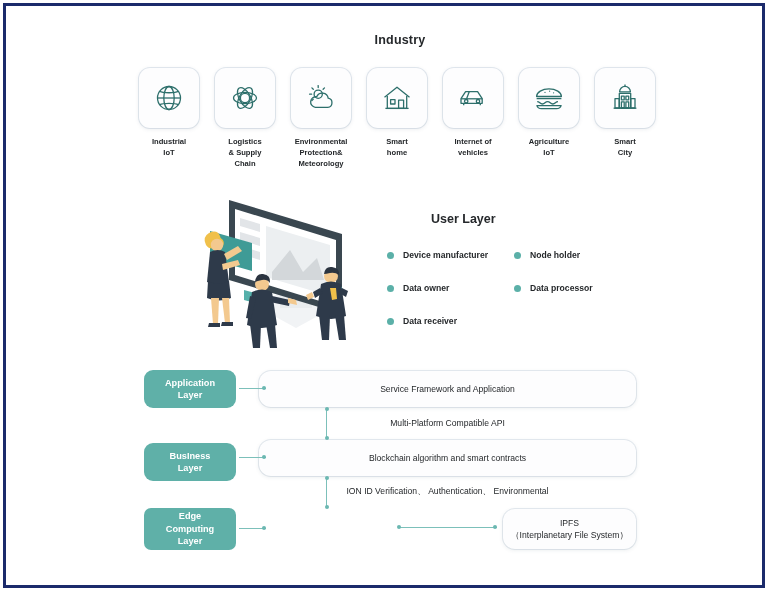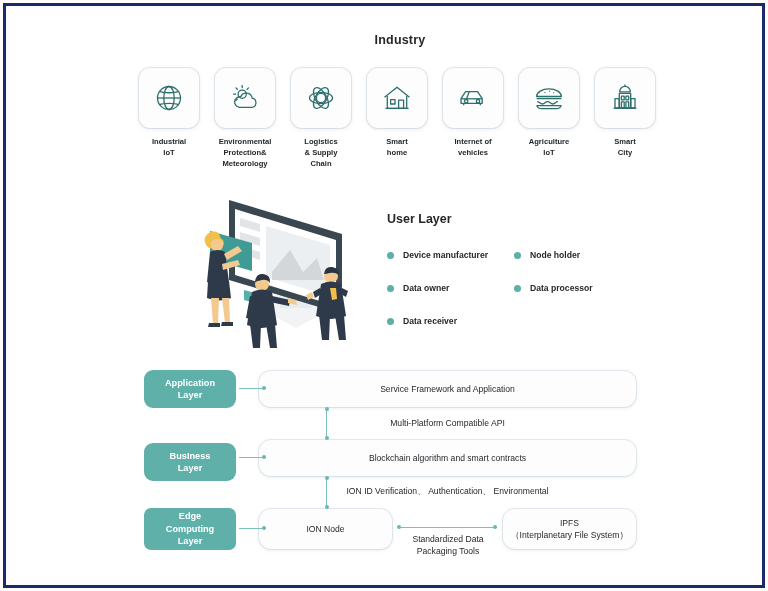--- a/index.html
+++ b/index.html
@@ -79,20 +79,21 @@
   
   .user-layer {
     position: absolute;
     left: 381px; top: 206px;
     width: 260px;
   }
   .user-title {
     font-size: 12.5px;
     font-weight: bold;
     color: #25282b;
+    margin-left: 44px;
   }
   .user-grid {
     margin-top: 24px;
     position: relative;
     height: 88px;
   }
   .u-item {
     position: absolute;
     display: flex;
     align-items: center;
@@ -224,47 +225,47 @@
           <path d="M7.6 10.3 C11 12.2 23 12.2 26.4 10.3"></path>
           <path d="M7.6 23.7 C11 21.8 23 21.8 26.4 23.7"></path>
         </svg>
       </div>
       <div class="ind-label">Industrial
 IoT</div>
     </div>
 
     <div class="ind-item">
       <div class="ind-card">
+        <svg width="34" height="34" viewBox="0 0 34 34" fill="none" stroke="#2d6f6b" stroke-width="1.3">
+          <circle cx="17" cy="17" r="4.6"></circle>
+          <ellipse cx="17" cy="17" rx="11.5" ry="5.6"></ellipse>
+          <ellipse cx="17" cy="17" rx="11.5" ry="5.6" transform="rotate(60 17 17)"></ellipse>
+          <ellipse cx="17" cy="17" rx="11.5" ry="5.6" transform="rotate(120 17 17)"></ellipse>
+        </svg>
+      </div>
+      <div class="ind-label">Logistics
+&amp; Supply
+Chain</div>
+    </div>
+
+    <div class="ind-item">
+      <div class="ind-card">
         <svg width="34" height="34" viewBox="0 0 34 34" fill="none" stroke="#2d6f6b" stroke-width="1.3" stroke-linecap="round">
           <circle cx="14.2" cy="13.2" r="4.1"></circle>
           <line x1="14.2" y1="4.6" x2="14.2" y2="6.6"></line>
           <line x1="7.9" y1="6.9" x2="9.3" y2="8.3"></line>
           <line x1="5.6" y1="13.2" x2="7.6" y2="13.2"></line>
           <line x1="7.9" y1="19.5" x2="9.3" y2="18.1"></line>
           <line x1="20.5" y1="6.9" x2="19.1" y2="8.3"></line>
           <path d="M11.2 26.3 h12.6 a4.6 4.6 0 0 0 .4 -9.1 a6 6 0 0 0 -11.5 -1.4 a4.9 4.9 0 0 0 -1.5 10.5 z"></path>
         </svg>
       </div>
       <div class="ind-label">Environmental
 Protection&amp;
 Meteorology</div>
-    </div>
-
-    <div class="ind-item">
-      <div class="ind-card">
-        <svg width="34" height="34" viewBox="0 0 34 34" fill="none" stroke="#2d6f6b" stroke-width="1.3">
-          <circle cx="17" cy="17" r="4.6"></circle>
-          <ellipse cx="17" cy="17" rx="11.5" ry="5.6"></ellipse>
-          <ellipse cx="17" cy="17" rx="11.5" ry="5.6" transform="rotate(60 17 17)"></ellipse>
-          <ellipse cx="17" cy="17" rx="11.5" ry="5.6" transform="rotate(120 17 17)"></ellipse>
-        </svg>
-      </div>
-      <div class="ind-label">Logistics
-&amp; Supply
-Chain</div>
     </div>
 
     <div class="ind-item">
       <div class="ind-card">
         <svg width="34" height="34" viewBox="0 0 34 34" fill="none" stroke="#2d6f6b" stroke-width="1.3" stroke-linejoin="round">
           <path d="M4.5 16.2 L17 6.2 L29.5 16.2"></path>
           <path d="M7.3 15 V27.3 H26.7 V15"></path>
           <rect x="18.6" y="19.2" width="5" height="8.1"></rect>
           <rect x="10.6" y="18.6" width="4.4" height="4.4"></rect>
           <line x1="5.4" y1="27.4" x2="28.6" y2="27.4"></line>
@@ -412,21 +413,20 @@
     <div class="layer-pill pill-app">Application
 Layer</div>
     <div class="layer-pill pill-bus">BusIness
 Layer</div>
     <div class="layer-pill pill-edge">Edge
 Computing
 Layer</div>
 
     <div class="box box-service">Service Framework and Application</div>
     <div class="box box-block">Blockchain algorithm and smart contracts</div>
-    <div class="box box-ion">ION Node</div>
     <div class="box box-ipfs">IPFS
 （Interplanetary File System）</div>
 
     <div class="conn-h ch-app"></div>
     <div class="dot-end d-app"></div>
     <div class="conn-h ch-bus"></div>
     <div class="dot-end d-bus"></div>
     <div class="conn-h ch-edge"></div>
     <div class="dot-end d-edge"></div>
 
@@ -436,19 +436,17 @@
     <div class="conn-v cv-2"></div>
     <div class="dot-end d-v2a"></div>
     <div class="dot-end d-v2b"></div>
 
     <div class="conn-h ch-pack"></div>
     <div class="dot-end d-pk-a"></div>
     <div class="dot-end d-pk-b"></div>
 
     <div class="conn-label lbl-api">Multi-Platform Compatible API</div>
     <div class="conn-label lbl-ion">ION ID Verification、 Authentication、 Environmental</div>
-    <div class="conn-label lbl-pack">Standardized Data
-Packaging Tools</div>
 
   </div>
 
 </div>
 </div>
 
 </body></html>

